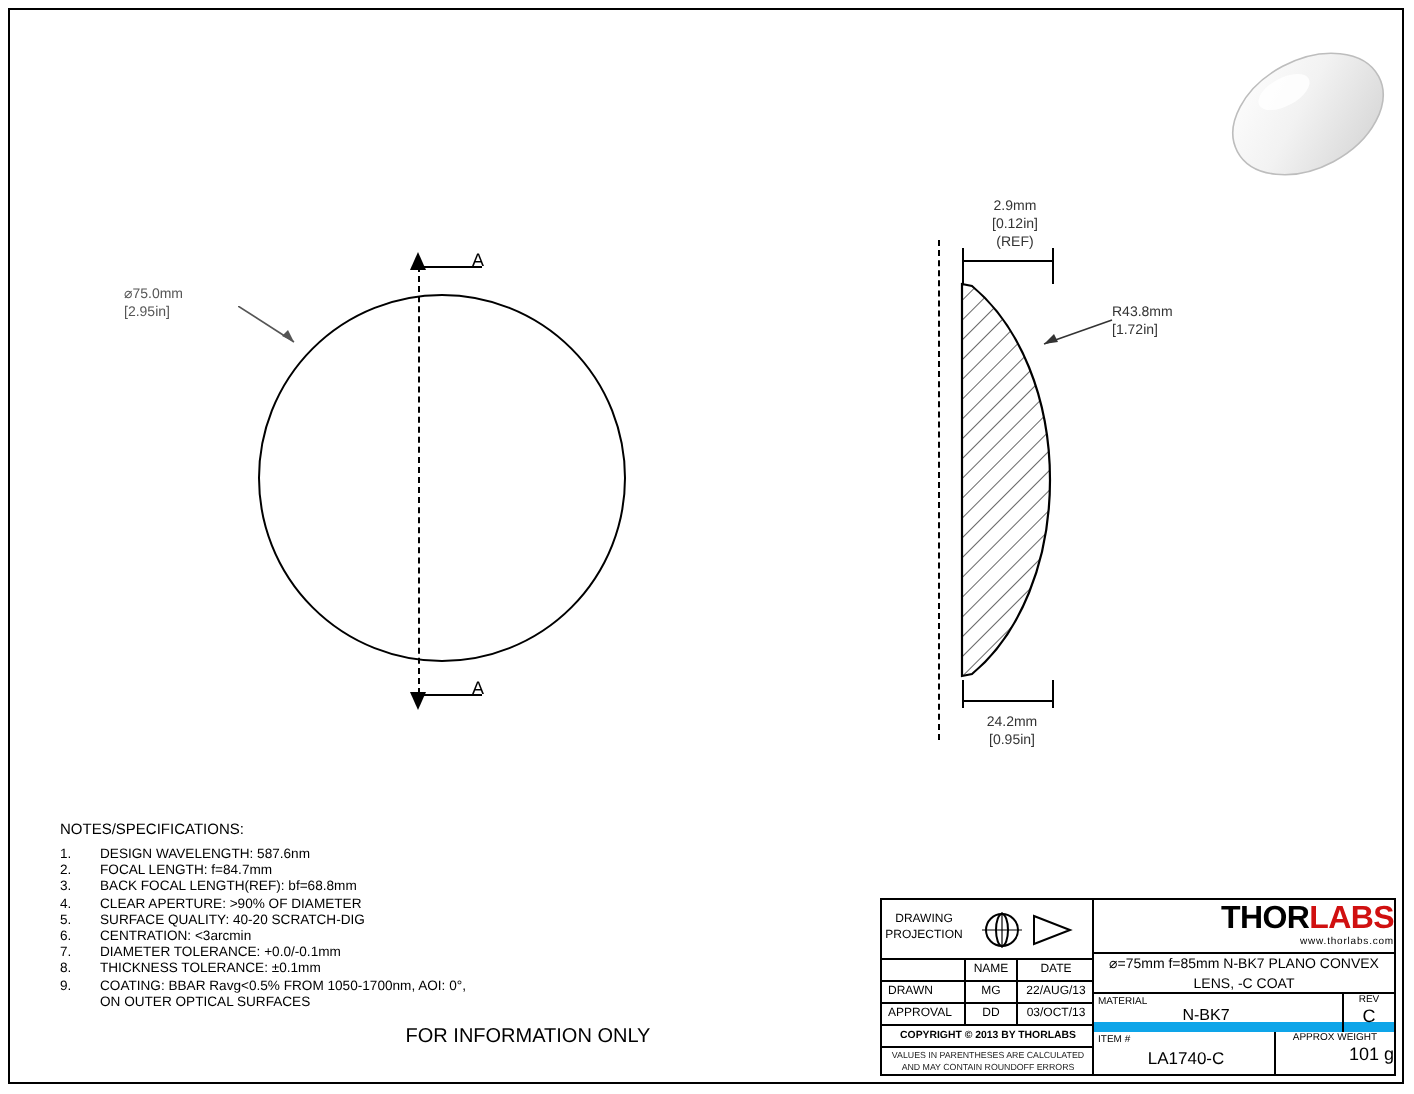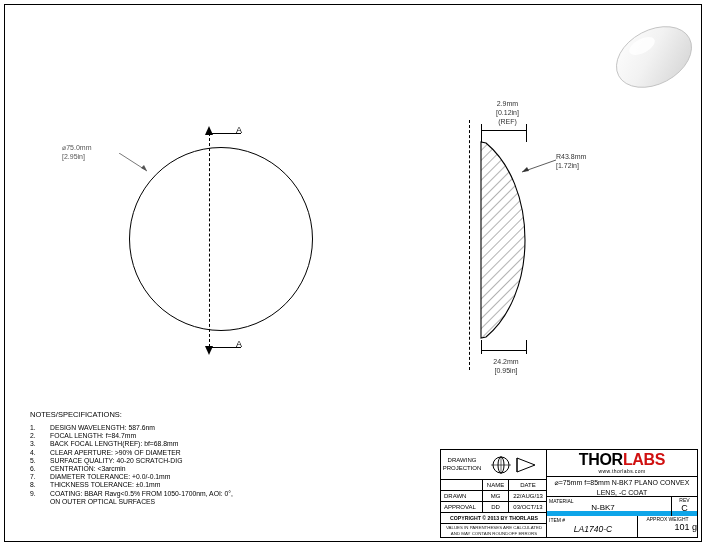--- a/index.html
+++ b/index.html
@@ -361,21 +361,21 @@
   }
   .tb-logo {
     position: absolute;
     left: 0; top: 0;
     width: 100%;
     height: 27px;
     border-bottom: 1px solid #000;
     box-sizing: border-box;
     display: flex;
     flex-direction: column;
-    align-items: center;
+    align-items: flex-end;
     justify-content: center;
   }
   .logo-text {
     font-size: 16px;
     font-weight: bold;
     letter-spacing: -0.3px;
     line-height: 16px;
   }
   .logo-thor { color: #000; }
   .logo-labs { color: #d01010; }
@@ -434,21 +434,20 @@
   }
   .tb-item-lab {
     position: absolute; left: 2px; top: 1px;
     font-size: 5px;
   }
   .tb-item-val {
     position: absolute; left: 0; top: 8px;
     width: 92px;
     text-align: center;
     font-size: 8.5px;
-    font-style: italic;
   }
   .tb-wt {
     position: absolute;
     right: 0; top: 0;
     width: 60px;
     height: 22px;
     border-left: 1px solid #000;
     box-sizing: border-box;
     text-align: center;
   }
@@ -564,20 +563,21 @@
         <span class="txt">THICKNESS TOLERANCE: ±0.1mm</span>
       </div>
     <div class="row">
         <span class="num">9.</span>
         <span class="txt">COATING: BBAR Ravg&lt;0.5% FROM 1050-1700nm, AOI: 0°,
 ON OUTER OPTICAL SURFACES</span>
       </div>
   </div>
 
   <div class="disclaimer">
+    <div>FOR INFORMATION ONLY</div>
   </div>
 
   <div class="titleblock">
 
     <div class="tb-left">
 
       <div class="tb-proj">
         <div class="tb-proj-label">DRAWING
 PROJECTION</div>
         <div class="tb-proj-sym">

